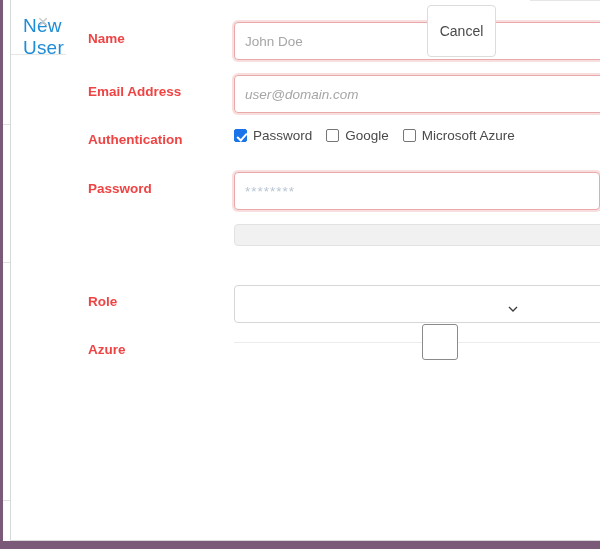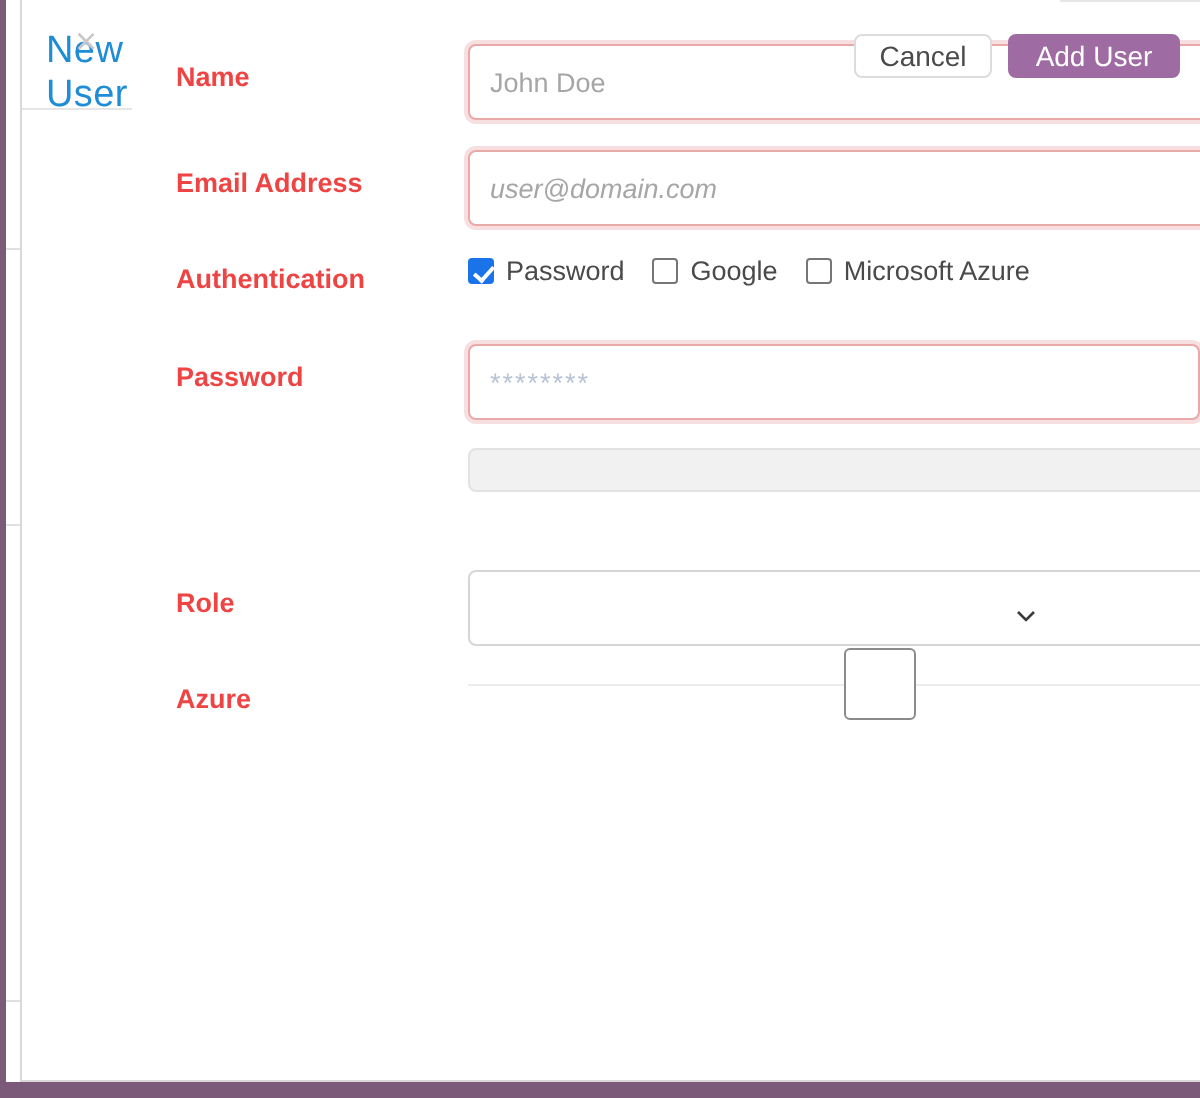--- a/index.html
+++ b/index.html
@@ -258,22 +258,22 @@
 
   .modal-footer {
     position: relative;
     flex: 0 0 70px;
     height: 70px;
     border-top: 1px solid #e6e6e6;
     box-sizing: border-box;
   }
   .btn {
     position: absolute;
-    top: 16px;
-    height: 22px;
+    top: 4px;
+    height: 52px;
     border-radius: 4px;
     font-size: 14px;
     font-family: "Liberation Sans", sans-serif;
     cursor: pointer;
     box-sizing: border-box;
     margin-left: 40px;
   }
   .btn-cancel {
     right: 104px;
     width: 69px;
@@ -370,16 +370,15 @@
     <div class="row" style="top:338px;">
       <label class="flabel" style="top:4px;">Azure</label>
       <div class="active-track" style="top:4px;"></div>
       <button class="bigcheck" style="left:356px; top:-14px;"></button>
     </div>
 
   </div>
 
   <div class="modal-footer">
     <button class="btn btn-cancel">Cancel</button>
-    <button class="btn btn-primary">Add User</button>
   </div>
 
 </div>
 
 </body></html>

